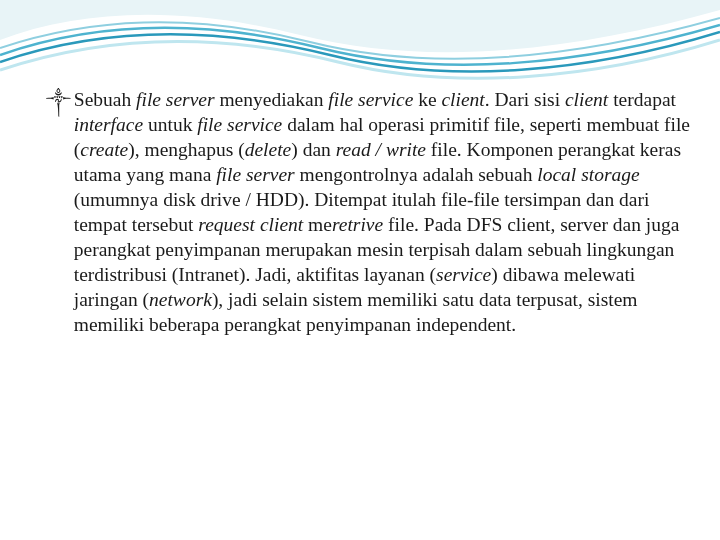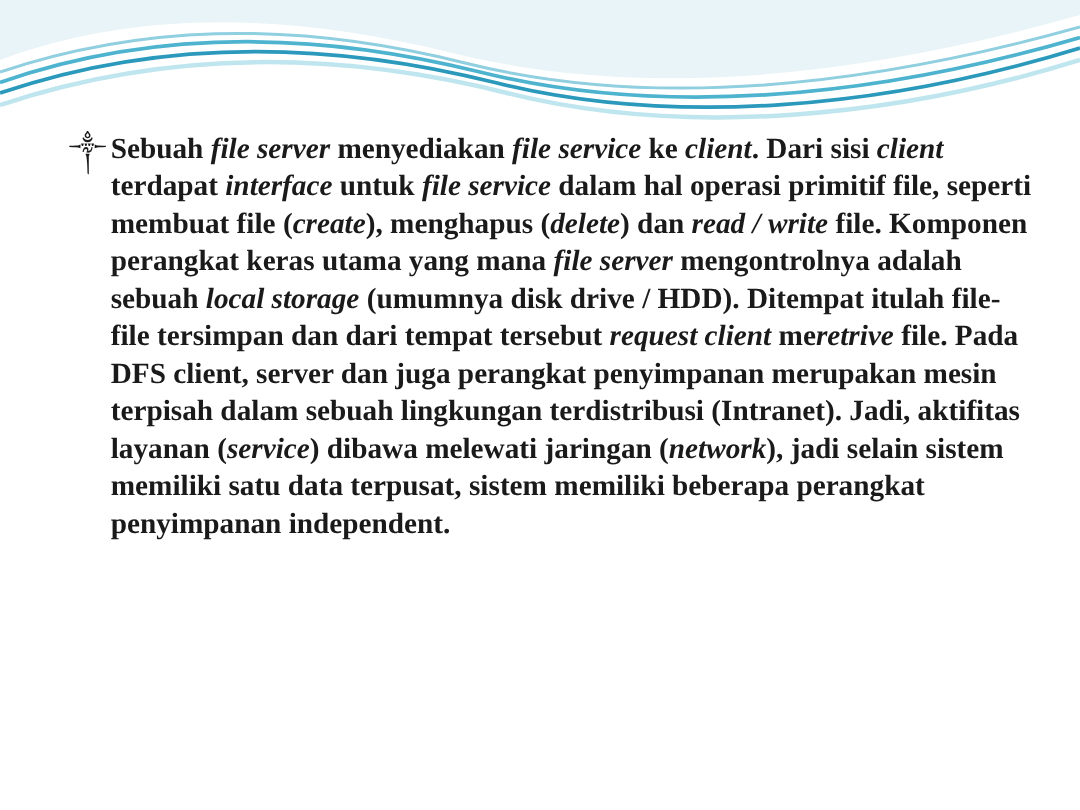--- a/index.html
+++ b/index.html
@@ -32,21 +32,20 @@
     flex: 0 0 auto;
     font-size: 19px;
     line-height: 1.28;
     margin-right: 3px;
     color: #1a1a1a;
     padding-top: 2px;
   }
   .para {
     flex: 1;
     text-align: left;
-    font-weight: bold;
   }
   .it { font-style: italic; }
 </style>
 </head>
 <body>
 
 <svg class="bg-waves" viewBox="0 0 720 90" preserveAspectRatio="none">
   <path d="M0,40 C80,10 180,5 300,35 C420,65 560,55 720,10 L720,0 L0,0 Z" fill="#e8f4f7"></path>
   <path d="M0,48 C90,18 190,12 310,42 C430,72 570,60 720,18" fill="none" stroke="#8fcfe0" stroke-width="2"></path>
   <path d="M0,55 C95,22 200,18 320,48 C440,78 580,66 720,25" fill="none" stroke="#4eb3cf" stroke-width="2.5"></path>

